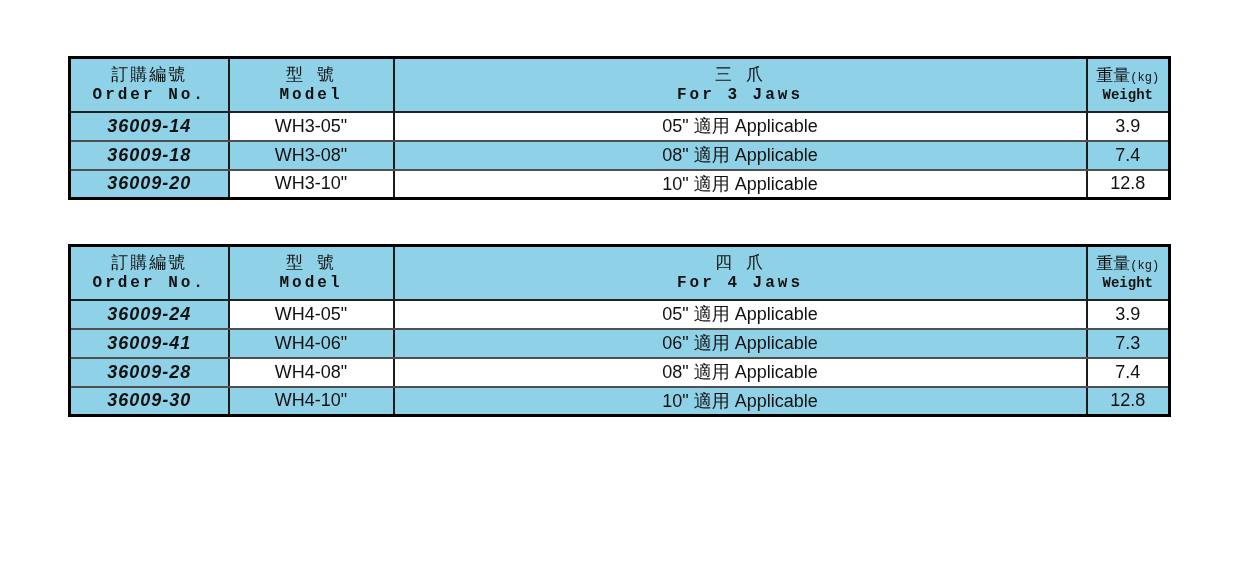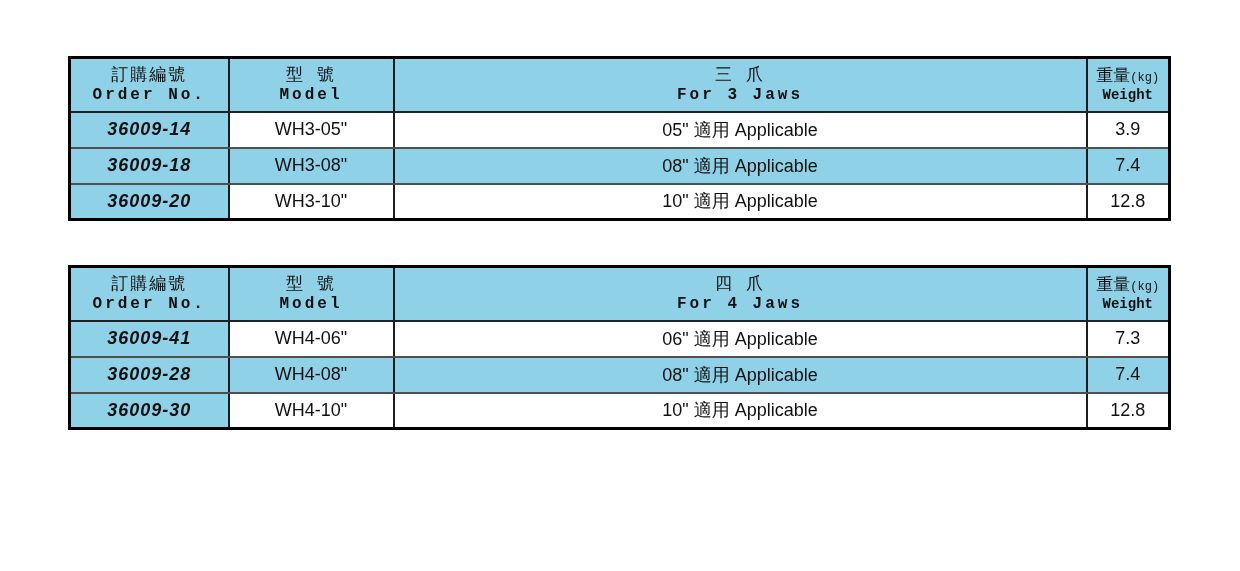--- a/index.html
+++ b/index.html
@@ -26,21 +26,21 @@
     border-right: 2px solid #1c1c1c;
     border-top: 2px solid #4f4f4f;
     border-bottom: 2px solid #4f4f4f;
     text-align: center;
     vertical-align: middle;
     padding: 0;
     overflow: hidden;
     white-space: nowrap;
   }
   .catalog thead tr { height: 54px; }
-  .catalog tbody tr { height: 36px; }
+  .catalog tbody tr { height: 29px; }
 
   .catalog thead th {
     background: #8FD2E8;
     font-weight: normal;
     border-bottom: 2px solid #222;
     font-family: Liberation Mono, monospace;
   }
   .zh { font-size: 17px; letter-spacing: 2px; line-height: 1.25; }
   .zh.no-ls { letter-spacing: 0; }
   .en { font-size: 16px; font-weight: bold; letter-spacing: 3px; line-height: 1.2; }
@@ -137,20 +137,26 @@
           <div class="en">For 4 Jaws</div>
         </th>
         <th>
           <div class="zh no-ls"><span>重量</span><span class="unit">(kg)</span></div>
           <div class="en tight">Weight</div>
         </th>
       </tr>
     </thead>
     <tbody>
       <tr>
+        <td class="order">36009-24</td>
+        <td class="model">WH4-05"</td>
+        <td class="applicable">05" 適用 Applicable</td>
+        <td class="weight">3.9</td>
+      </tr>
+      <tr>
         <td class="order">36009-41</td>
         <td class="model">WH4-06"</td>
         <td class="applicable">06" 適用 Applicable</td>
         <td class="weight">7.3</td>
       </tr>
       <tr>
         <td class="order">36009-28</td>
         <td class="model">WH4-08"</td>
         <td class="applicable">08" 適用 Applicable</td>
         <td class="weight">7.4</td>

